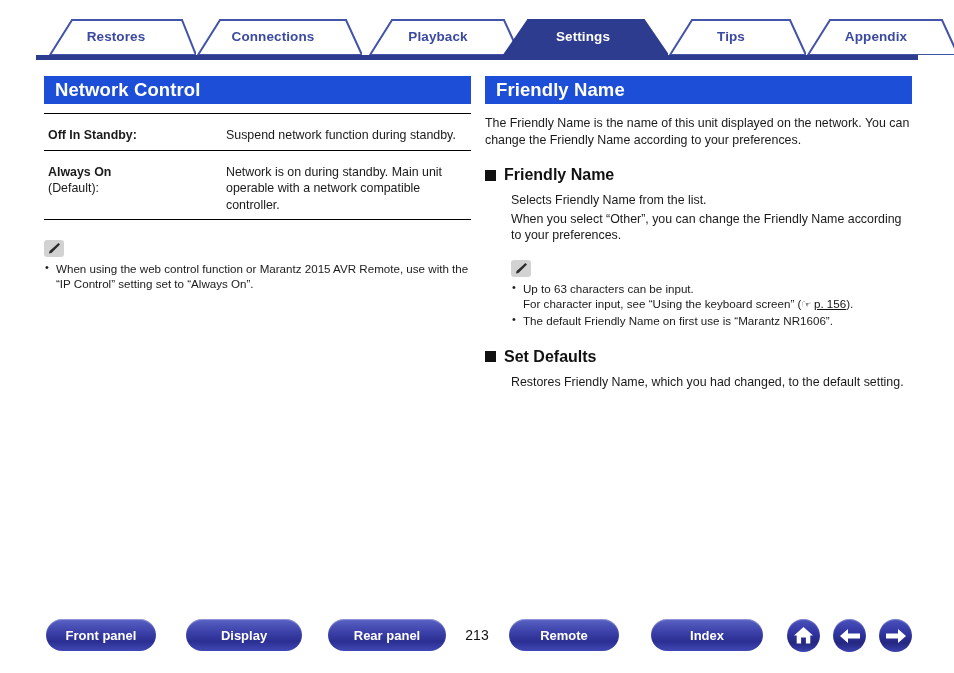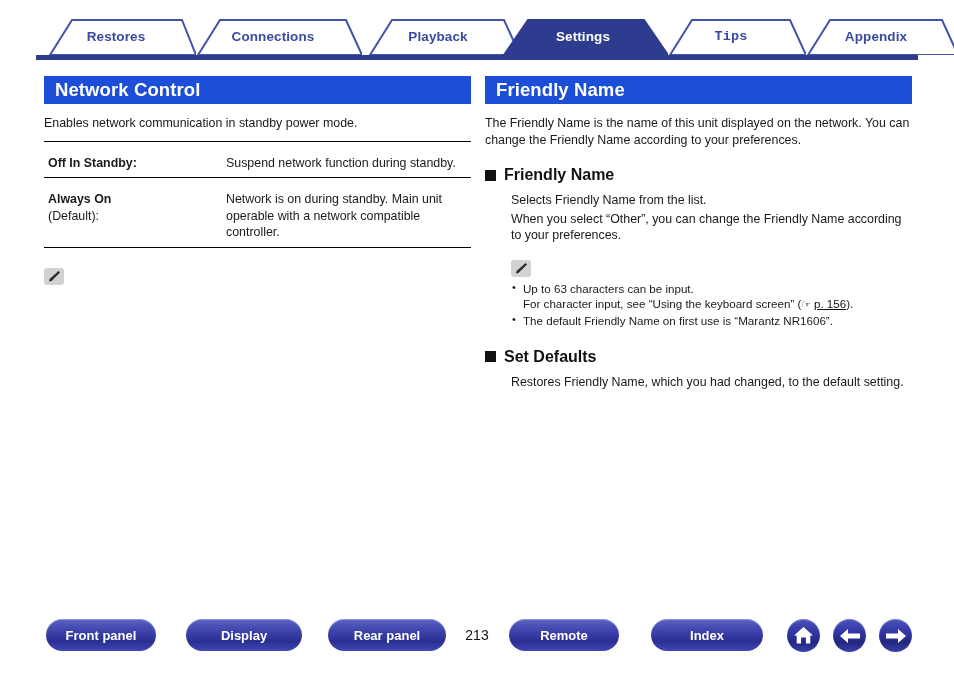--- a/index.html
+++ b/index.html
@@ -266,42 +266,41 @@
     <span class="tab-label">Playback</span>
   </div>
 
   <div class="tab active" style="left:462px;width:170px;">
     <svg class="tab-shape" viewBox="0 0 170 37" preserveAspectRatio="none">
       <path d="M 6 37 L 30 2 L 146 2 L 170 37 Z" fill="#2e3c8f" stroke="#2e3c8f" stroke-width="2"></path>
     </svg>
     <span class="tab-label">Settings</span>
   </div>
 
-  <div class="tab" style="left:620px;width:150px;font-family:Liberation Mono, monospace;">
+  <div class="tab" style="left:620px;width:150px;">
     <svg class="tab-shape" viewBox="0 0 150 37" preserveAspectRatio="none">
       <path d="M 14 37 L 36 2 L 134 2 L 150 37 Z" fill="#ffffff" stroke="#4353a8" stroke-width="2"></path>
     </svg>
     <span class="tab-label">Tips</span>
   </div>
 
   <div class="tab" style="left:758px;width:164px;">
     <svg class="tab-shape" viewBox="0 0 164 37" preserveAspectRatio="none">
       <path d="M 14 37 L 36 2 L 148 2 L 164 37 Z" fill="#ffffff" stroke="#4353a8" stroke-width="2"></path>
     </svg>
     <span class="tab-label">Appendix</span>
   </div>
 
   <div class="tabbar-rule"></div>
 </div>
 
 <div class="col col-left">
 
   <div class="section-header">Network Control</div>
 
-  <div class="body-text">Enables network communication in standby power mode.</div>
 
   <table class="spec-table">
     <tbody>
         <tr>
       <td class="term">
         <span>Off In Standby:</span>
       </td>
       <td class="def">Suspend network function during standby.</td>
     </tr>
     <tr>
@@ -313,20 +312,23 @@
     </tr>
   </tbody>
     </table>
 
   <div class="tipbox">
     <span class="pencil-icon">
       <svg width="14" height="13" viewBox="0 0 14 13">
         <path d="M11.5 1 L13 2.5 L4.5 11 L2 11.5 L2.6 9 Z" fill="#2b2b2b"></path>
       </svg>
     </span>
+    <ul class="bullets">
+      <li>When using the web control function or Marantz 2015 AVR Remote, use with the “IP Control” setting set to “Always On”.</li>
+    </ul>
   </div>
 
 
 </div>
 
 <div class="col col-right">
 
   <div class="section-header">Friendly Name</div>
 
   <div class="body-text">The Friendly Name is the name of this unit displayed on the network. You can change the Friendly Name according to your preferences.</div>

